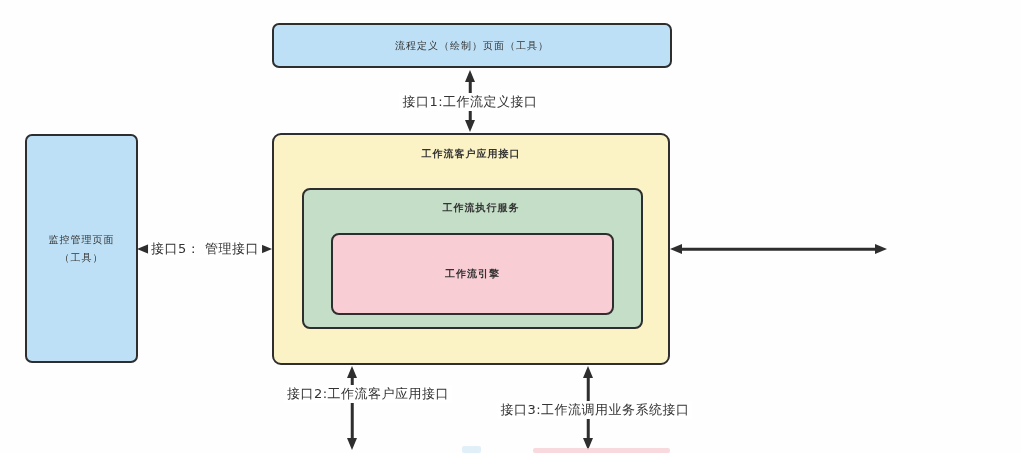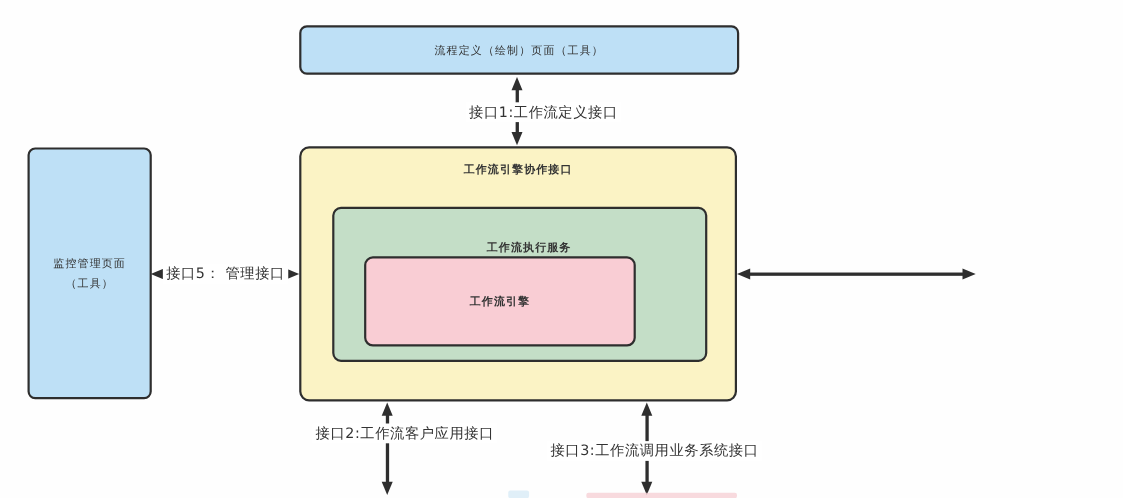--- a/index.html
+++ b/index.html
@@ -50,31 +50,31 @@
 
   <div class="box blue center-flex" style="left:272px;top:23px;width:400px;height:45px;">
     <span class="box-title" style="font-weight:500;">流程定义（绘制）页面（工具）</span>
   </div>
 
   <div class="arrow" style="left:464px;top:70px;width:12px;height:62px;">
     <div class="ah ah-up"></div>
     <div class="vline"></div>
     <div class="ah ah-down"></div>
   </div>
-  <span class="alabel" style="left:494px;top:102px;">接口1:工作流定义接口</span>
+  <span class="alabel" style="left:470px;top:102px;">接口1:工作流定义接口</span>
 
   <div class="box yellow" style="left:272px;top:133px;width:398px;height:232px;border-radius:9px;">
-    <span class="box-title pad-top">工作流引擎协作接口</span>
+    <span class="box-title pad-top">工作流客户应用接口</span>
   </div>
 
   <div class="box green" style="left:302px;top:188px;width:341px;height:141px;border-radius:8px;">
-    <span class="box-title" style="padding-top:28px;margin-left:17px;">工作流执行服务</span>
+    <span class="box-title" style="padding-top:11px;margin-left:17px;">工作流执行服务</span>
   </div>
 
-  <div class="box pink center-flex" style="left:331px;top:233px;width:247px;height:82px;border-radius:8px;">
+  <div class="box pink center-flex" style="left:331px;top:233px;width:283px;height:82px;border-radius:8px;">
     <span class="box-title">工作流引擎</span>
   </div>
 
   <div class="box blue center-flex" style="left:25px;top:134px;width:113px;height:229px;">
     <span class="box-title" style="font-weight:500;">监控管理页面</span>
     <span class="box-title line2" style="font-weight:500;">（工具）</span>
   </div>
 
 
   <div class="arrow" style="left:137px;top:243px;width:135px;height:12px;">

